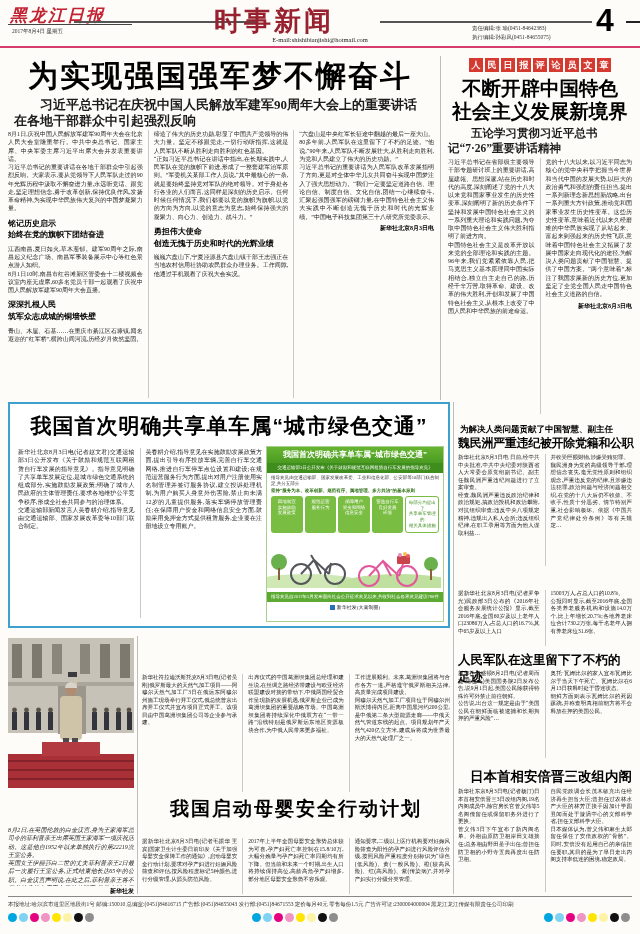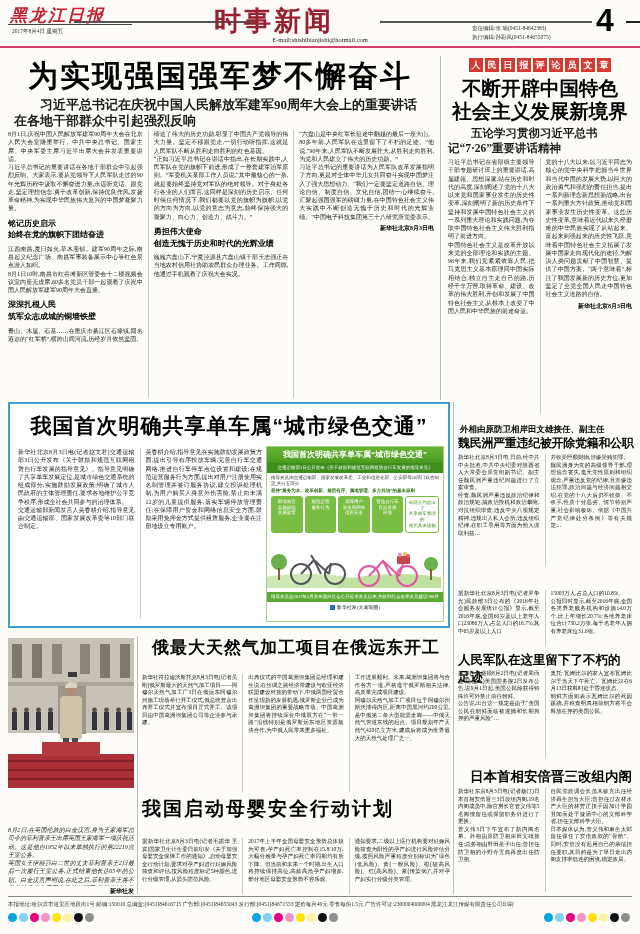--- a/index.html
+++ b/index.html
@@ -173,21 +173,21 @@
           <circle cx="138" cy="18" r="2" fill="#f3c14b"></circle>
           <circle cx="141" cy="20" r="2" fill="#e85a5a"></circle>
       </svg>
       <div class="info-bottom">指导意见自2017年5月发布面向社会公开征求意见以来,共收到社会各界意见建议780件</div>
       <div class="info-credit"><span class="emb"></span><span>新华社发(大巢制图)</span></div>
     </div>
   </div>
 
   <div class="abs vrule" style="left:453px;top:402px;height:492px;"></div>
 
-  <div class="abs hl" style="left:460px;top:424px;width:172px;font-size:8.5px;">外相由原防卫相岸田文雄接任、副主任</div>
+  <div class="abs hl" style="left:460px;top:424px;width:172px;font-size:8.5px;">为解决人类问题贡献了中国智慧、副主任</div>
   <div class="abs hl" style="left:458px;top:435px;width:176px;font-size:12px;letter-spacing:-0.3px;">魏民洲严重违纪被开除党籍和公职</div>
   <div class="abs cols" style="left:458px;top:454px;width:174px;height:112px;">
     <div class="c">
         <div class="t" style="font-size:5.5px;">新华社北京8月3日电 日前,经中共中央批准,中共中央纪委对陕西省人大常委会原党组副书记、副主任魏民洲严重违纪问题进行了立案审查。
 经查,魏民洲严重违反政治纪律和政治规矩,搞政治投机和政治攀附,对抗组织审查;违反中央八项规定精神,违规出入私人会所;违反组织纪律,在职工录用等方面为他人谋取利益…</div>
       </div>
     <div class="c">
         <div class="t" style="font-size:5.5px;">并收受巨额财物,涉嫌受贿犯罪。
 魏民洲身为党的高级领导干部,理想信念丧失,毫无党性原则和组织观念,严重违反党的纪律,且涉嫌违法犯罪,政治问题与经济问题相交织,在党的十八大后仍不收敛、不收手,性质十分恶劣、情节特别严重,社会影响极坏。依据《中国共产党纪律处分条例》等有关规定…</div>
       </div>
@@ -270,35 +270,34 @@
     <rect x="0" y="122" width="126" height="2" fill="#832229"></rect>
     <rect x="0" y="131" width="126" height="2" fill="#832229"></rect>
     <rect x="0" y="140" width="126" height="2" fill="#832229"></rect>
     <rect x="34" y="104" width="58" height="14" fill="#b23a40"></rect>
   </svg>
 
   <div class="abs t it" style="left:8px;top:826px;width:126px;height:60px;overflow:hidden;">8月2日,在英国伦敦的白金汉宫,身为王家海军总司令的菲利普亲王出席英国王家海军一项庆祝活动。这是他自1952年以来单独执行的第22219次王室公务。
 英国女王伊丽莎白二世的丈夫菲利普亲王2日最后一次履行王室公务,正式结束他长达65年的公职。白金汉宫声明说,在此之后,菲利普亲王将不再单独承担出席官方活动的职责,但仍会以女王丈夫的身份陪伴女王出行。</div>
   <div class="abs dl" style="left:8px;top:884px;width:126px;">新华社发</div>
 
-  <div class="abs hl" style="left:142px;top:636px;width:308px;font-size:17px;text-align:center;letter-spacing:1px;">俄最大天然气加工项目在俄远东开工</div>
   <div class="abs cols" style="left:142px;top:674px;width:308px;height:118px;">
     <div class="c">
         <div class="t" style="font-size:5.5px;">新华社符拉迪沃斯托克8月3日电(记者吴刚)俄罗斯最大的天然气加工项目——阿穆尔天然气加工厂3日在俄远东阿穆尔州施工现场举行开工仪式,俄总统普京出席开工仪式并宣布项目正式开工。该项目由中国葛洲坝集团公司等企业参与承建。</div>
       </div>
     <div class="c">
         <div class="t" style="font-size:5.5px;">出席仪式的中国葛洲坝集团总经理和建生说,在丝绸之路经济带建设与欧亚经济联盟建设对接的带动下,中俄两国经贸合作呈现新的发展机遇,俄罗斯企业已成为葛洲坝集团的重要战略市场。中国葛洲坝集团将持续深化中俄双方在“一带一路”沿线特别是俄罗斯远东地区资源板块合作,为中俄人民带来更多福祉。</div>
       </div>
     <div class="c">
         <div class="t" style="font-size:5.5px;">工作进展顺利。未来,葛洲坝集团将与合作各方一道,严格遵守俄罗斯相关法律,高质量完成项目建设。
 阿穆尔天然气加工厂项目位于阿穆尔州斯沃博得内区,距离中国黑河约200公里,是中俄第二条大型能源走廊——中俄天然气管道东线的起点。项目规划年产天然气420亿立方米,建成后将成为世界最大的天然气处理厂之一。</div>
       </div>
   </div>
 
-  <div class="abs hl" style="left:142px;top:796px;width:308px;font-size:19px;letter-spacing:2px;">我国启动母婴安全行动计划</div>
+  <div class="abs hl" style="left:142px;top:796px;width:308px;font-size:19px;text-align:center;letter-spacing:2px;">我国启动母婴安全行动计划</div>
   <div class="abs cols" style="left:142px;top:838px;width:308px;height:56px;">
     <div class="c">
         <div class="t" style="font-size:5.5px;">据新华社北京8月3日电(记者毛振华 王宾)国家卫生计生委日前印发《关于加强母婴安全保障工作的通知》,启动母婴安全行动计划,要求对孕产妇进行妊娠风险筛查和评估,按风险程度标记5种颜色,进行分级管理,从源头防范风险。</div>
       </div>
     <div class="c">
         <div class="t" style="font-size:5.5px;">2017年上半年全国母婴安全形势总体较为可喜,孕产妇死亡率控制在15.8/10万,大幅分娩量与孕产妇死亡率同期均有所下降。但当前和未来一个时期,出生人口将持续保持高位,高龄高危孕产妇增多,部分地区母婴安全形势不容乐观。</div>
       </div>
     <div class="c">
         <div class="t" style="font-size:5.5px;">通知要求,二级以上医疗机构要对妊娠风险筛查为阳性的孕产妇进行风险评估分级,按照风险严重程度分别标识为“绿色(低风险)、黄(一般风险)、橙(较高风险)、红(高风险)、紫(传染病)”,并对孕产妇实行分级分类管理。</div>
       </div>

